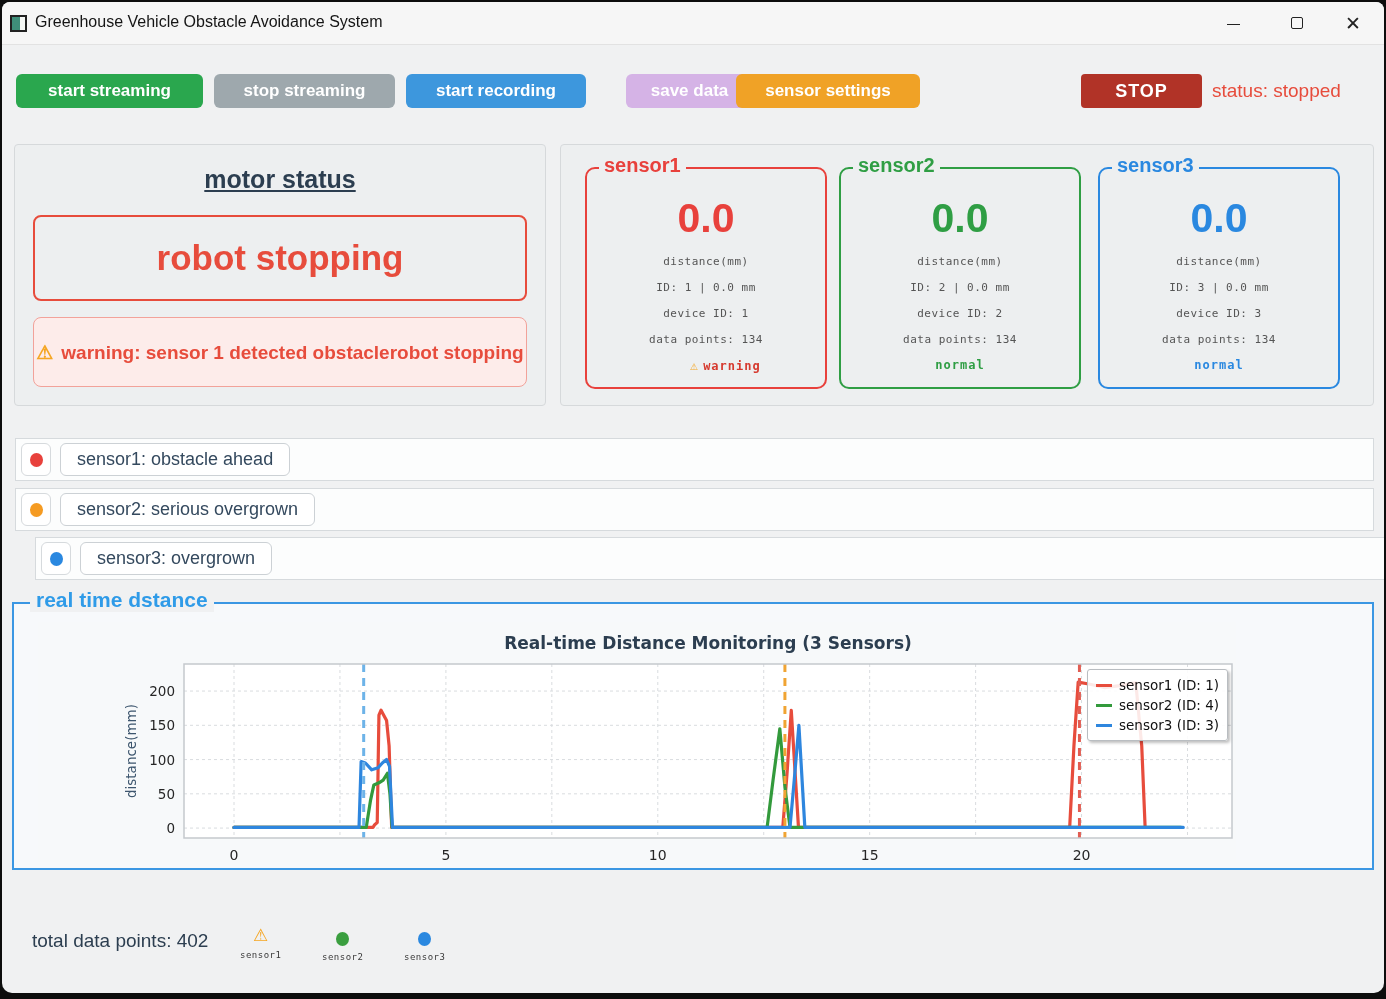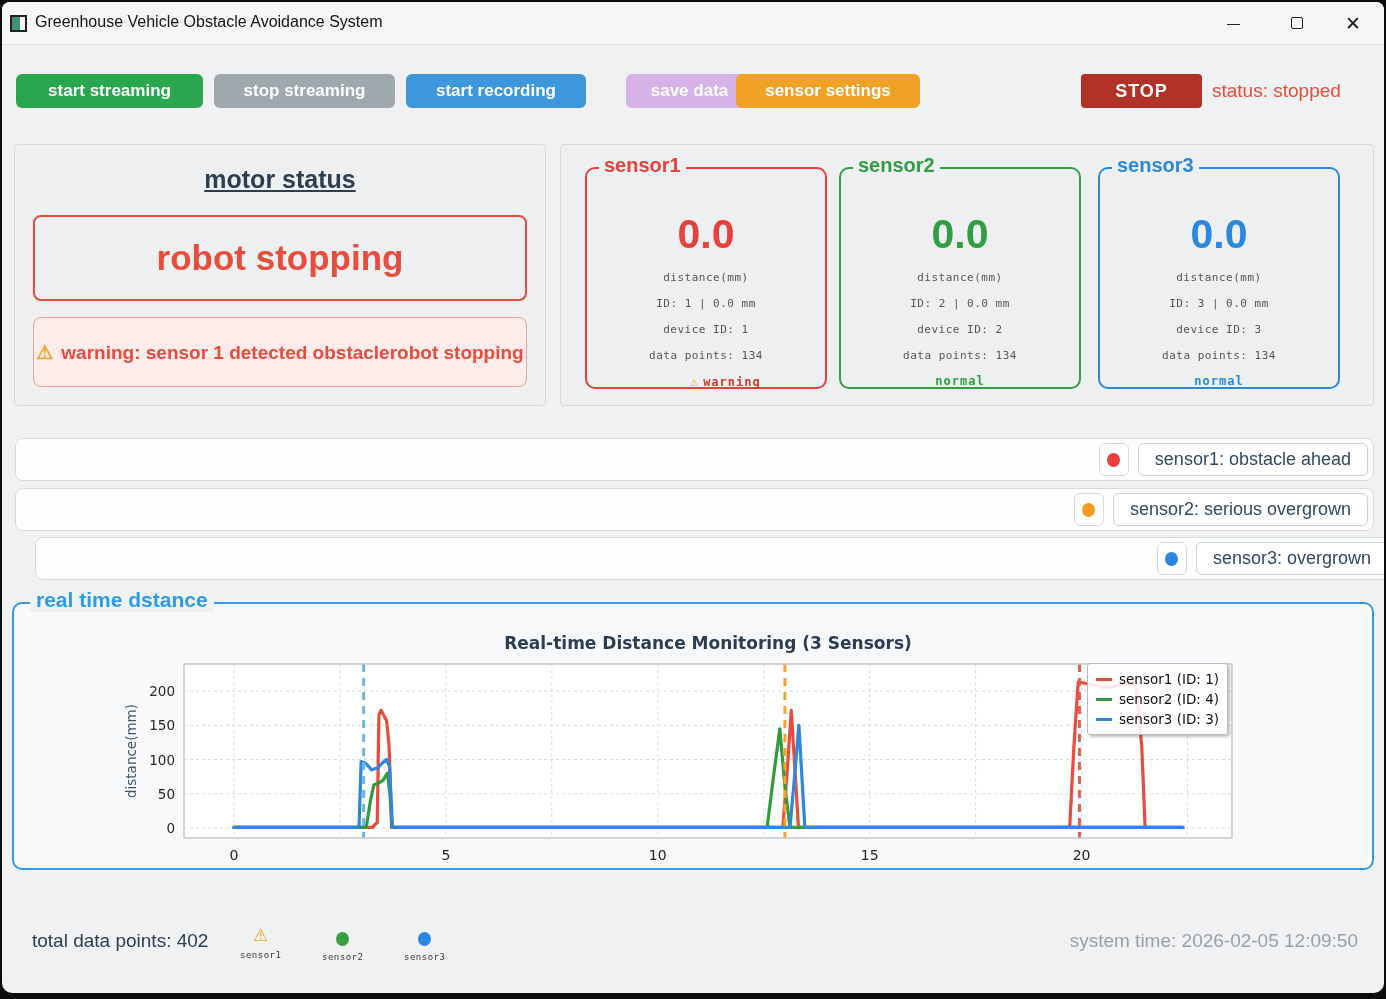--- a/index.html
+++ b/index.html
@@ -33,42 +33,42 @@
               border-radius:8px; display:flex; flex-direction:row; align-items:center; justify-content:center;
               font-size:19px; font-weight:bold; color:#e74c3c; line-height:29px; }
   .warn-tri { color:#f5a623; margin-right:8px; font-size:19px; }
 
   .sensors-panel { left:558px; top:142px; width:814px; height:262px; }
   .sensor-card { position:absolute; top:22px; height:222px; width:242px; border-width:2px; border-style:solid; border-radius:10px; }
   .sensor-card .legend { position:absolute; top:-15px; left:12px; background:#edeff0; padding:0 5px; font-size:20px; font-weight:bold; }
   .sc-red  { border-color:#e8413c; } .sc-red  .legend, .sc-red  .big { color:#e8413c; }
   .sc-green{ border-color:#2f9e44; } .sc-green .legend,.sc-green .big { color:#2f9e44; }
   .sc-blue { border-color:#2a88e0; } .sc-blue .legend,.sc-blue .big { color:#2a88e0; }
-  .sensor-card .big { text-align:center; margin-top:42px; font-size:41px; font-weight:bold; }
+  .sensor-card .big { text-align:center; margin-top:26px; font-size:41px; font-weight:bold; }
   .mono-row { text-align:center; margin-top:13px; font-family:"DejaVu Sans Mono", monospace; font-size:11px; color:#555; letter-spacing:.5px; }
   .sc-status { text-align:center; margin-top:12px; font-family:"DejaVu Sans Mono", monospace; font-size:12px; font-weight:bold; letter-spacing:1px; }
   .sc-red .sc-status { color:#d63a2f;padding-left:39px; } .sc-green .sc-status { color:#2f9e44; } .sc-blue .sc-status { color:#2a88e0; }
   .sc-status .warn-tri { font-size:13px; margin-right:4px; }
 
   
   .status-row { position:absolute; left:13px; width:1359px; height:43px; background:#fcfdfd; border:1px solid #d6dadd;
-                border-radius:8px; display:flex; align-items:center; padding:0 5px;justify-content:flex-end; }
+                border-radius:0; display:flex; align-items:center; padding:0 5px; }
   .dot-cell { width:30px; height:33px; border:1px solid #d6dadd; border-radius:6px; background:#fff;
               display:flex; align-items:center; justify-content:center; margin-right:9px; }
   .dot { width:13px; height:14px; border-radius:50%; }
   .row-chip { height:33px; border:1px solid #ccd1d5; border-radius:6px; background:#fff; padding:0 16px;
               display:flex; align-items:center; font-size:18px; color:#34495e; }
 
   
   .chart-panel { position:absolute; left:10px; top:600px; width:1362px; height:268px; border:2px solid #3b97e3;
-                 border-radius:10px; background:#f7f9fb; }
+                 border-radius:0; background:#f7f9fb; }
   .chart-panel-title { position:absolute; top:-16px; left:16px; background:#f0f1f2; padding:0 6px; font-size:21px; font-weight:bold; color:#2f9be8; }
   .figure { position:absolute; left:24px; top:18px; width:1198px; height:240px; background:#f7f9fa; }
   .figure svg { position:absolute; left:0; top:0; }
-  .chart-legend { position:absolute; left:1049px; top:41px; width:141px; background:rgba(255,255,255,.88);
+  .chart-legend { position:absolute; left:1049px; top:47px; width:141px; background:rgba(255,255,255,.88);
                   border:1px solid #b9bdc1; border-radius:3px; box-shadow:2px 2px 3px rgba(0,0,0,.25); padding:5px 8px; }
   .legend-item { display:flex; align-items:center; height:20px; }
   .legend-swatch { width:27px; height:0; border-top:3.5px solid; margin-right:7px; }
   .legend-text { font-family:"DejaVu Sans", sans-serif; font-size:13.5px; color:#111; white-space:nowrap; }
 
   
   .footer-total { position:absolute; left:30px; top:928px; font-size:19px; color:#2c3e50; }
   .mini-item { position:absolute; text-align:center; }
   .mini-icon-tri { font-size:17px; color:#f5a623; line-height:17px; }
   .mini-dot { width:13px; height:14px; border-radius:50%; margin:0 auto; }
@@ -219,15 +219,14 @@
     <div class="mini-label">sensor1</div>
   </div>
   <div class="mini-item" style="left:320px; top:930px;">
     <div class="mini-dot" style="background: rgb(58, 158, 63);"></div>
     <div class="mini-label">sensor2</div>
   </div>
   <div class="mini-item" style="left:402px; top:930px;">
     <div class="mini-dot" style="background: rgb(42, 136, 224);"></div>
     <div class="mini-label">sensor3</div>
   </div>
-  <div class="footer-time">system time: 2026-02-05 12:09:50</div>
 
 </div>
 
 </body></html>

